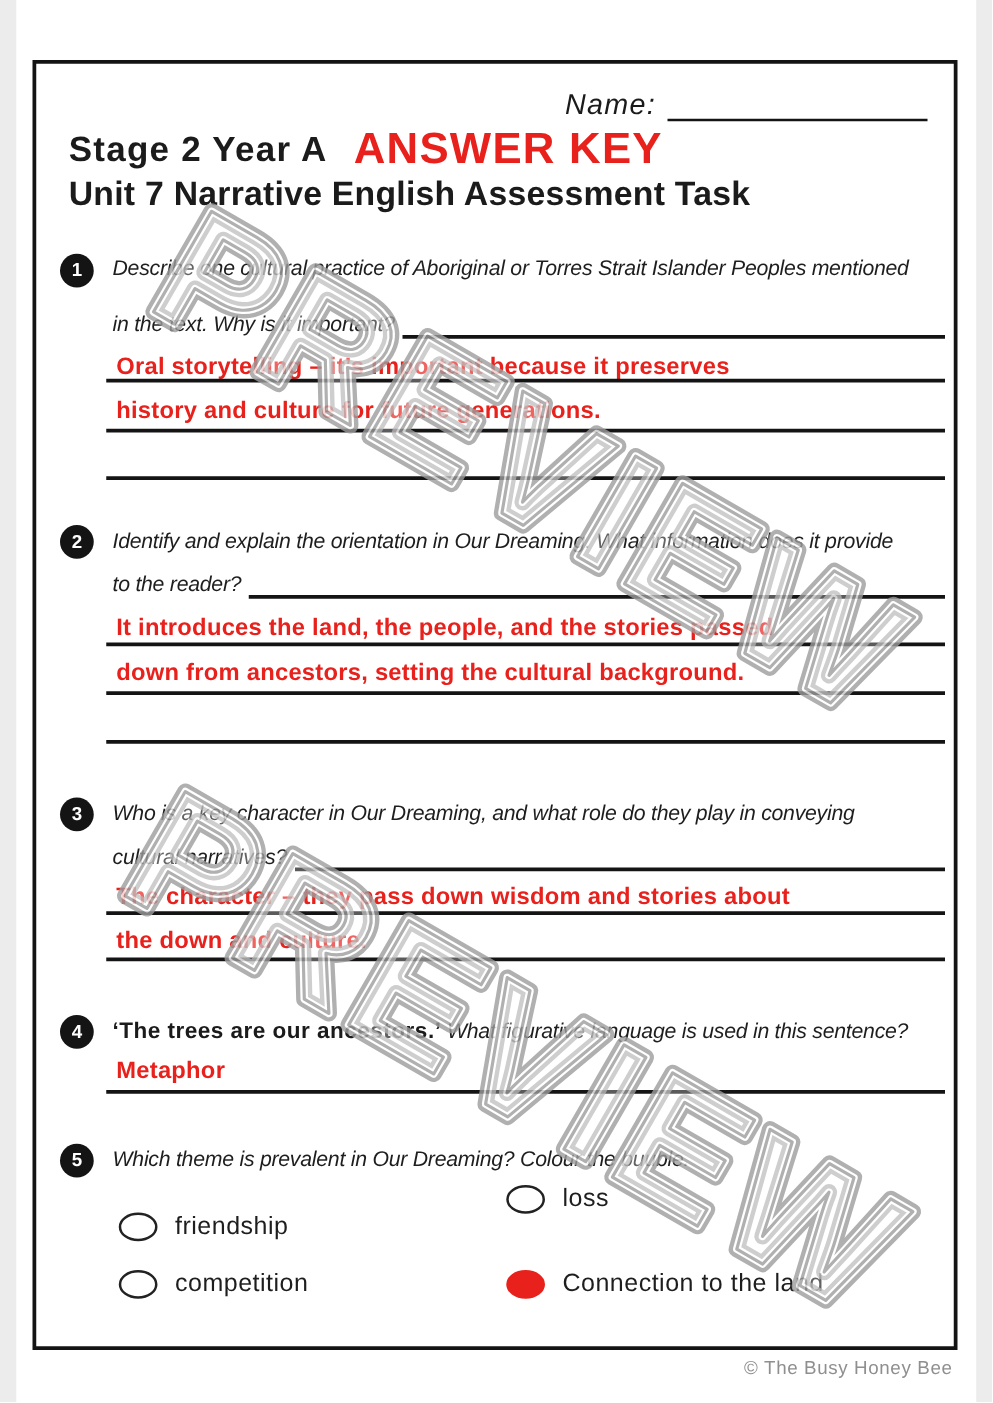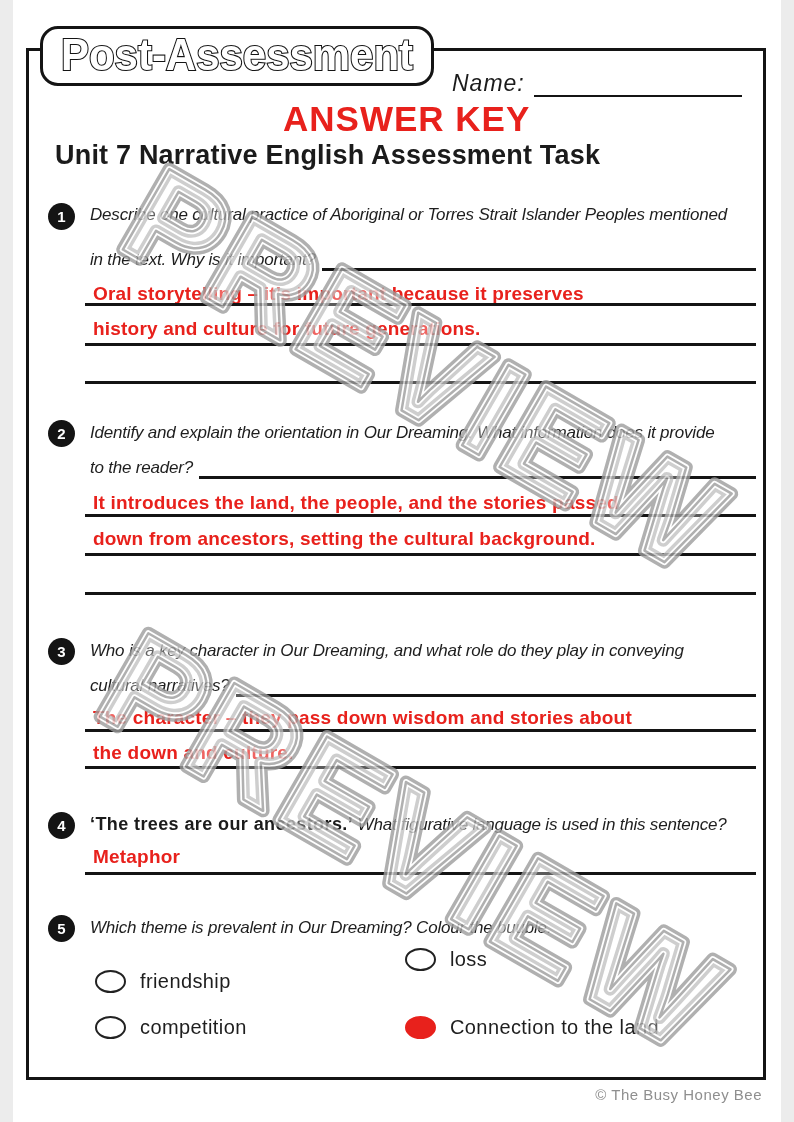--- a/index.html
+++ b/index.html
@@ -50,29 +50,25 @@
   .wm-inner { stroke:var(--wm); stroke-width:2.5; fill:none; stroke-linejoin:round; }
 </style>
 </head>
 <body>
 
 <div class="page">
   <div class="scan-edge left"></div>
   <div class="scan-edge right"></div>
   <div class="border-frame"></div>
 
-  <div class="badge">
-    <svg width="380" height="54" viewBox="0 0 380 54">
-      <text x="190" y="41" text-anchor="middle" font-size="44" textLength="352" lengthAdjust="spacingAndGlyphs">Post-Assessment</text>
-    </svg>
-  </div>
   <div class="name-row">
     <span class="name-label">Name:</span>
     <span class="name-line"></span>
   </div>
+  <div class="stage">Stage 2 Year A</div>
   <div class="answer-key">ANSWER KEY</div>
   <div class="unit">Unit 7 Narrative English Assessment Task</div>
 
   <div class="q-circle" style="left:48px; top:203px;">1</div>
   <div class="q-italic" style="left:90px; top:205px;">Describe one cultural practice of Aboriginal or Torres Strait Islander Peoples mentioned</div>
   <div class="q-flexrow" style="left:90px; top:250px; width:666px;">
     <span class="txt">in the text. Why is it important?</span>
     <span class="tail-rule"></span>
   </div>
   <div class="ans-red" style="left:93px; top:283px;">Oral storytelling – it’s important because it preserves</div>

